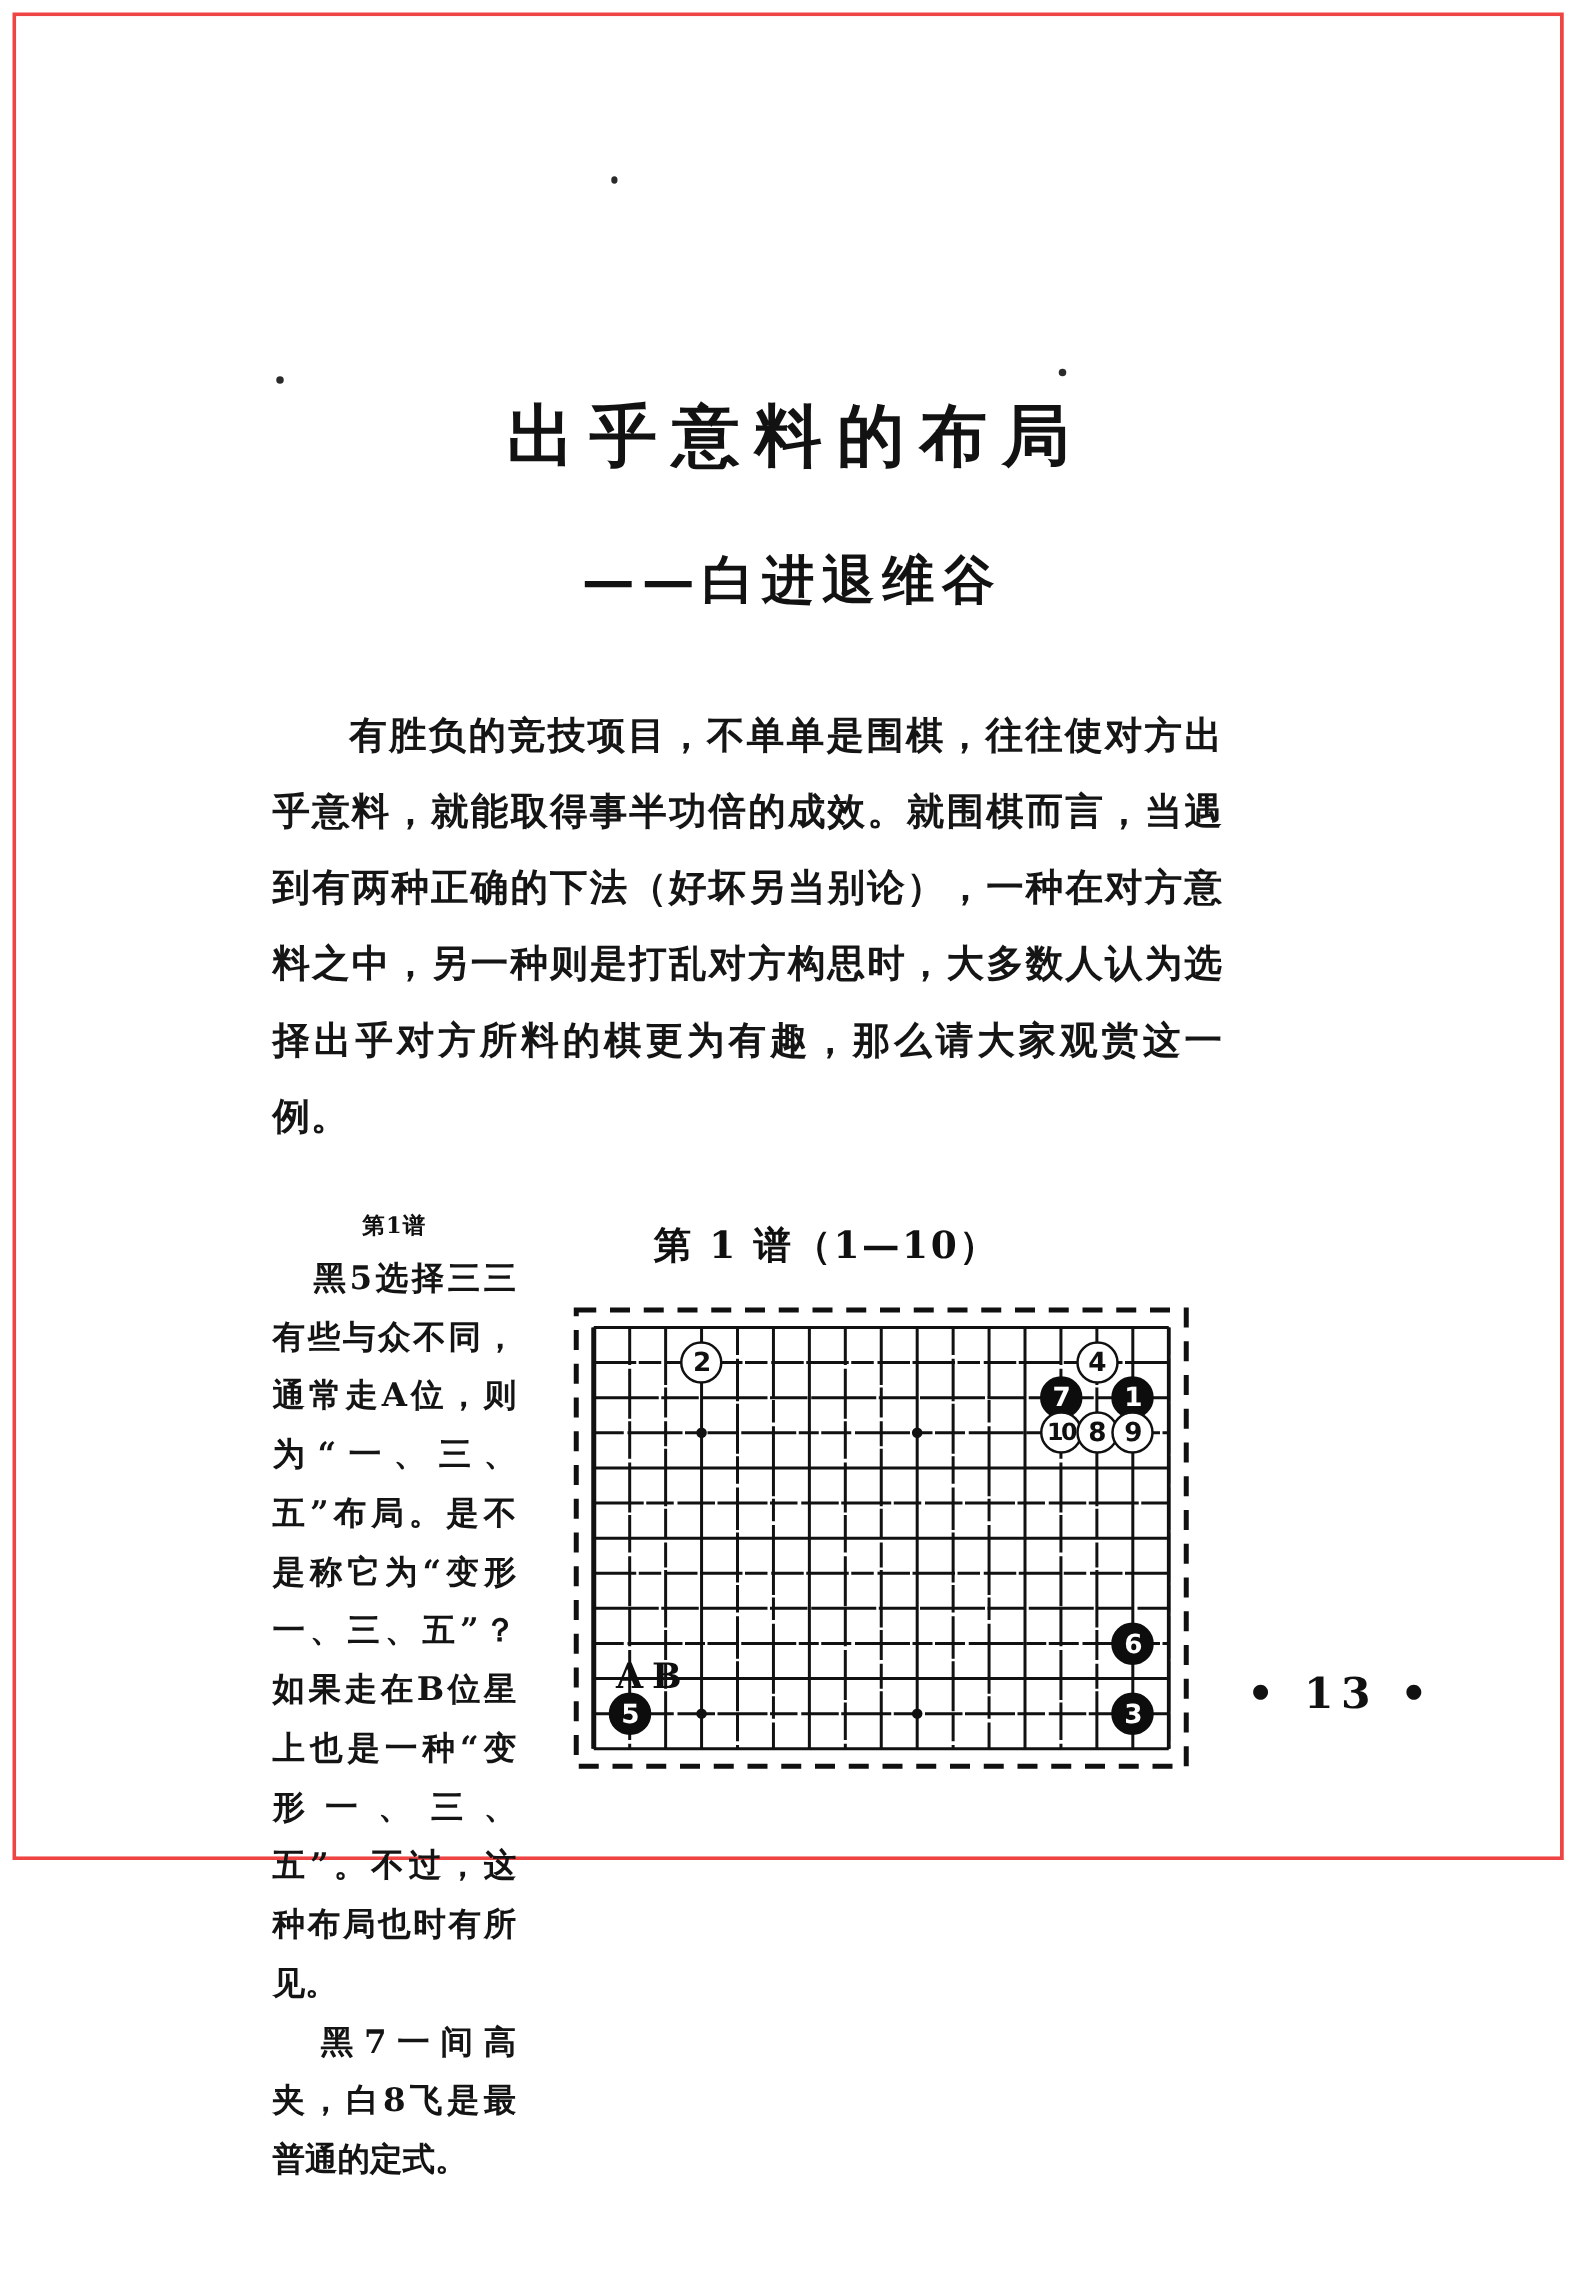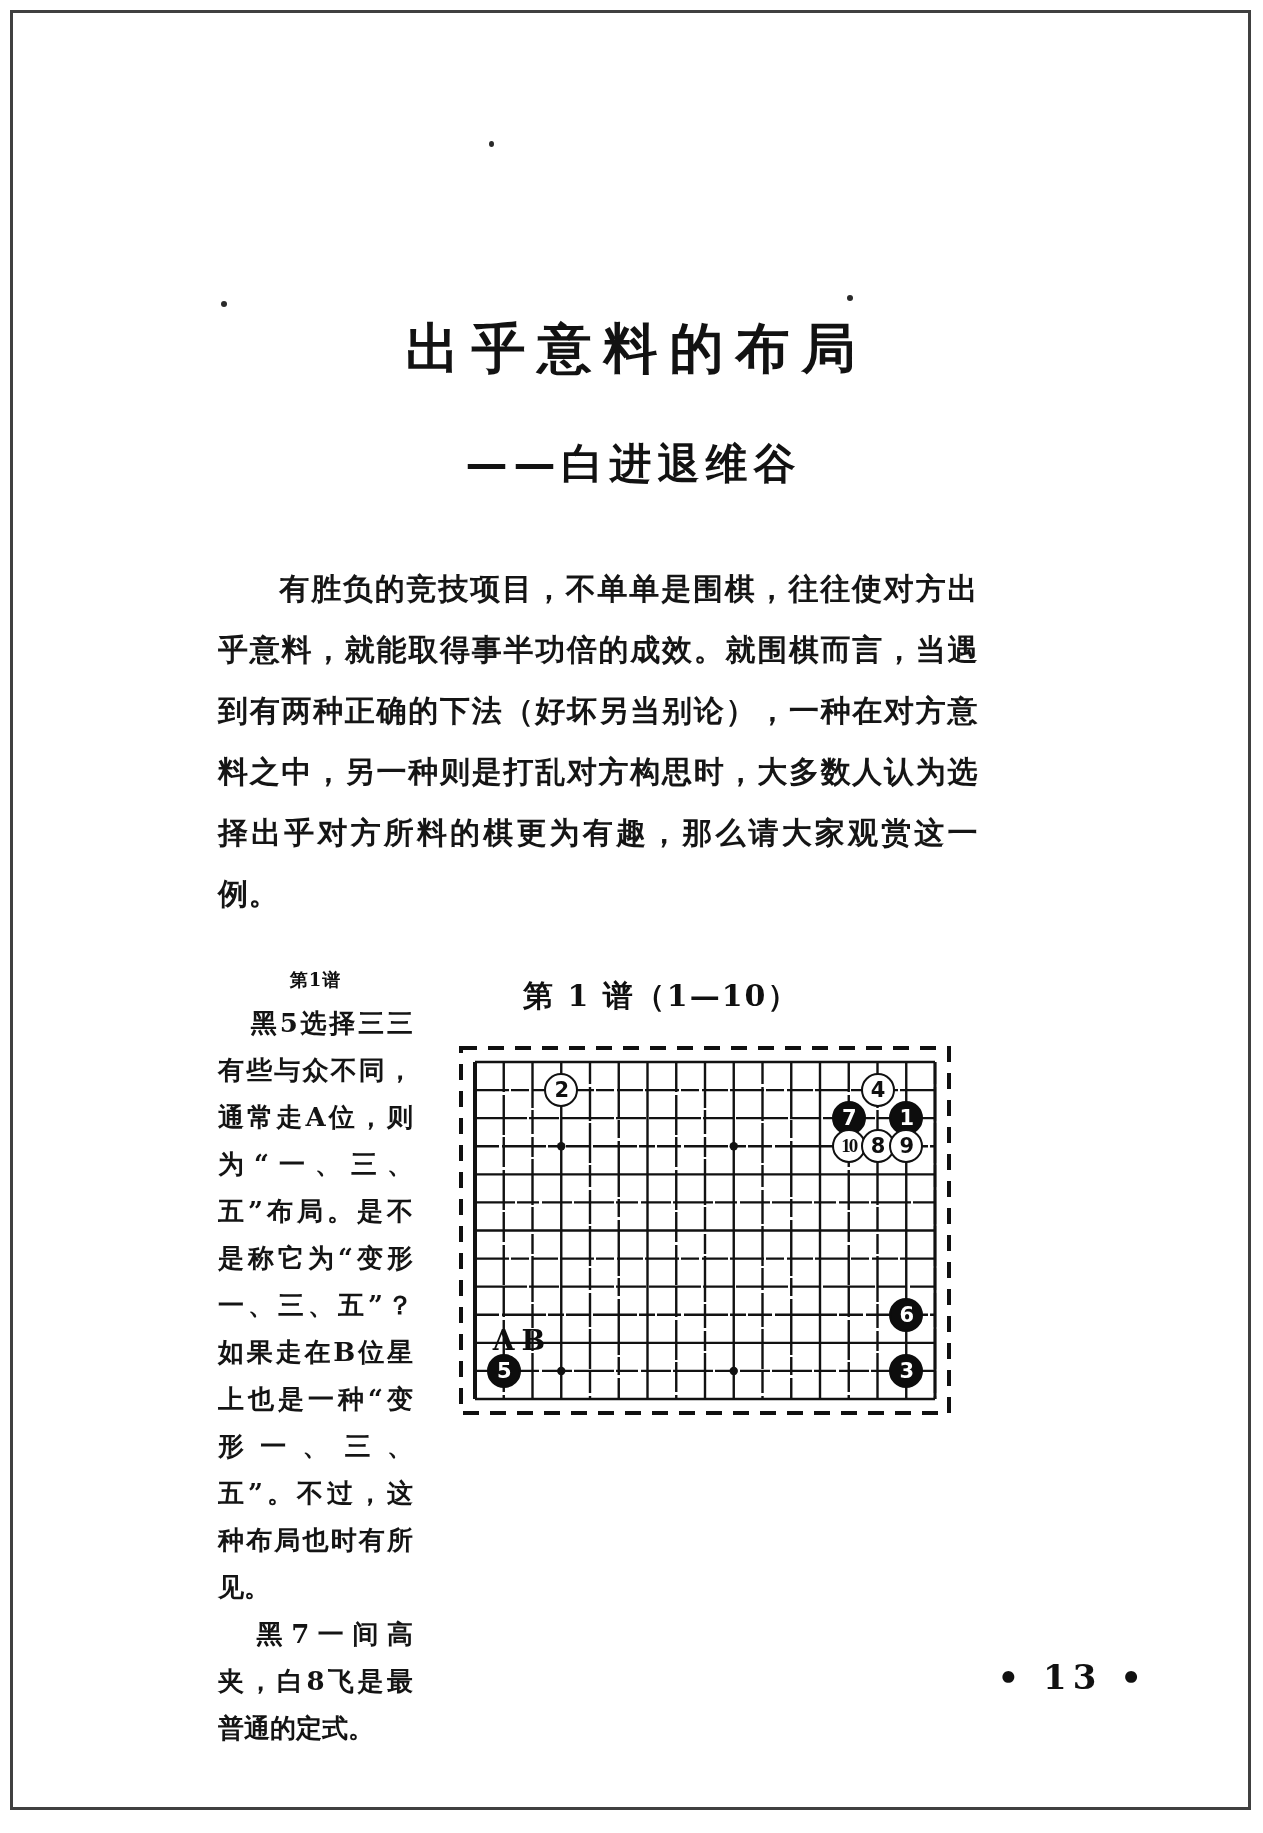--- a/index.html
+++ b/index.html
@@ -7,22 +7,22 @@
     width:1263px;height:1833px;
     background:#ffffff;
     font-family:"Liberation Serif", serif;
     position:relative;
     overflow:hidden;
   }
   
   #scan-frame{
     position:absolute;
     left:10px; top:10px;
-    width:1241px; height:1800px;
-    border:3px solid #404040;
+    width:1241px; height:1478px;
+    border:3px solid #ef4444;
     box-sizing:border-box;
     background:#fefefe;
   }
   #page{
     position:absolute;
     left:0;top:0;right:0;bottom:0;
     background:#ffffff;
   }
   
   .speck{position:absolute;background:#2a2a2a;border-radius:50%;}
@@ -234,21 +234,21 @@
           <circle cx="461.25" cy="108.25" r="4.2" fill="#111111"></circle>
           <circle cx="116.25" cy="332.91666666666663" r="4.2" fill="#111111"></circle>
           <circle cx="288.75" cy="332.91666666666663" r="4.2" fill="#111111"></circle>
           <circle cx="461.25" cy="332.91666666666663" r="4.2" fill="#111111"></circle>
         </svg>
       <div id="stone-layer">
           <div class="stone white" style="left: 99.25px; top: 35.0833px;">2</div>
           <div class="stone white" style="left: 415.5px; top: 35.0833px;">4</div>
           <div class="stone black" style="left: 386.75px; top: 63.1667px;">7</div>
           <div class="stone black" style="left: 444.25px; top: 63.1667px;">1</div>
-          <div class="stone white two" style="left: 386.75px; top: 91.25px; font-family: Liberation Serif, serif;">10</div>
+          <div class="stone white two" style="left: 386.75px; top: 91.25px;">10</div>
           <div class="stone white" style="left: 415.5px; top: 91.25px;">8</div>
           <div class="stone white" style="left: 444.25px; top: 91.25px;">9</div>
           <div class="stone black" style="left: 444.25px; top: 259.75px;">6</div>
           <div class="stone black" style="left: 444.25px; top: 315.917px;">3</div>
           <div class="stone black" style="left: 41.75px; top: 315.917px;">5</div>
           <div class="mark-label" style="left: 47.75px; top: 288.833px;">A</div>
           <div class="mark-label" style="left: 76.5px; top: 288.833px;">B</div>
         </div>
     </div>
 

